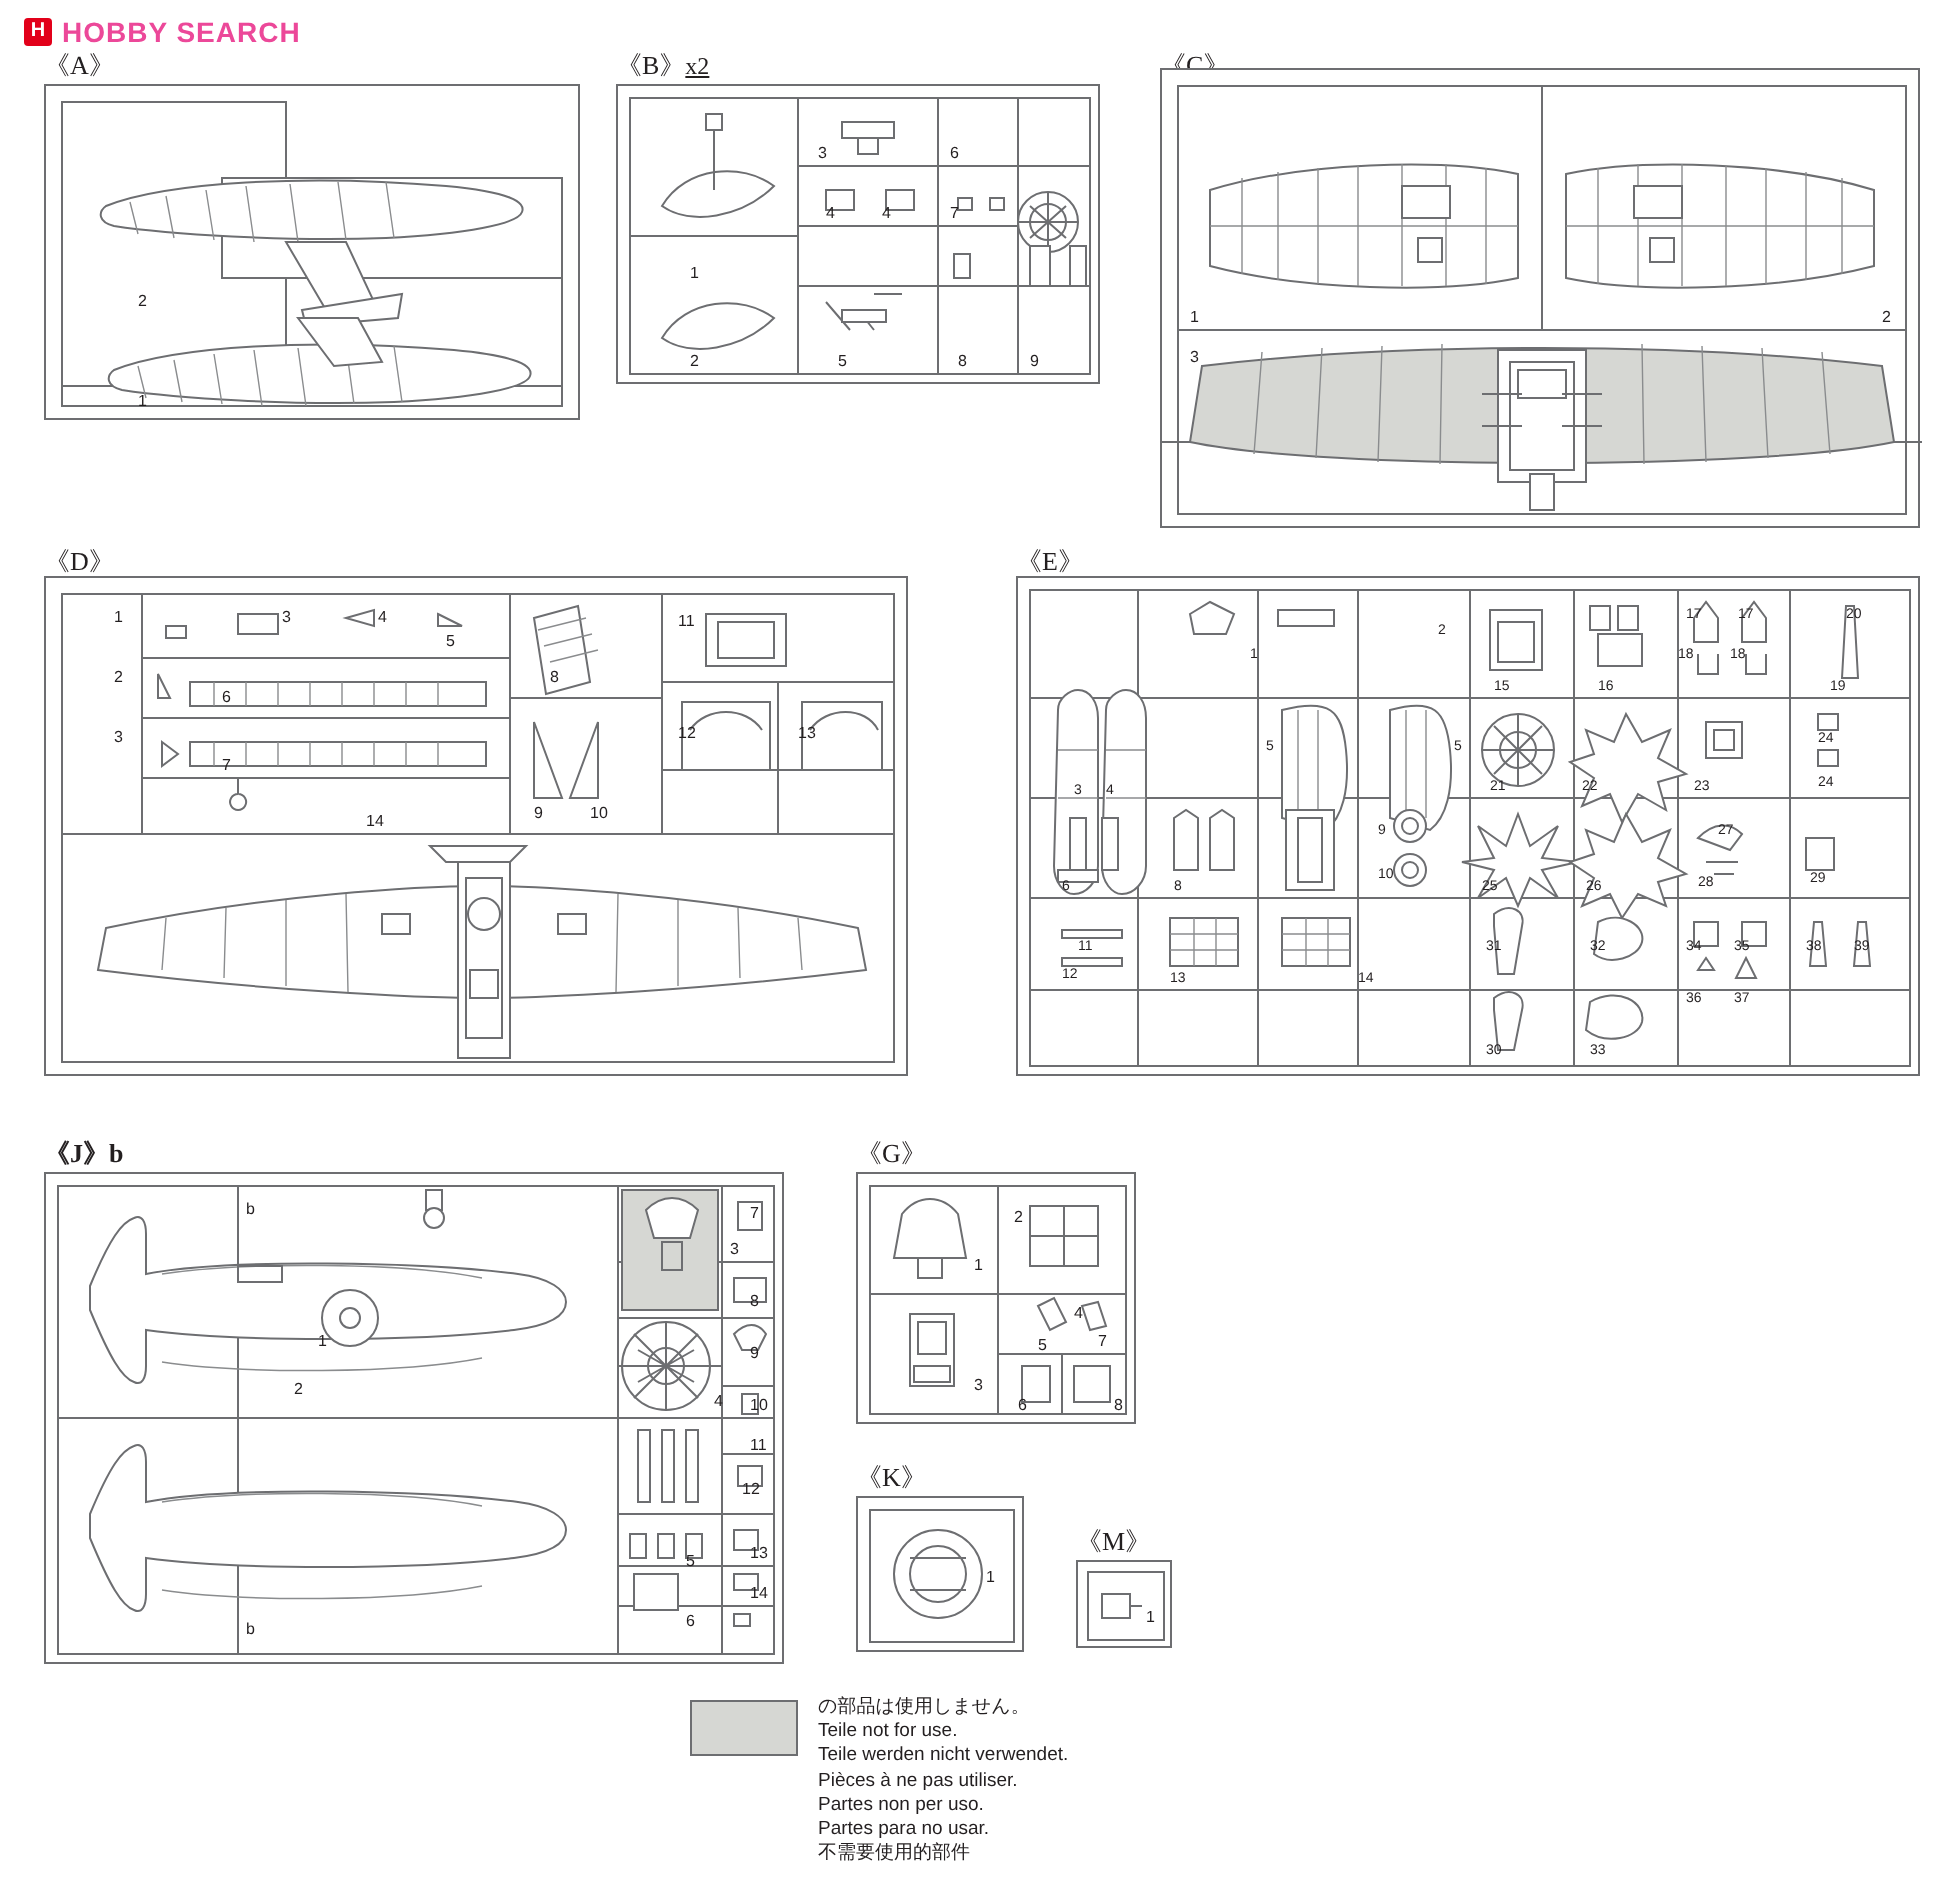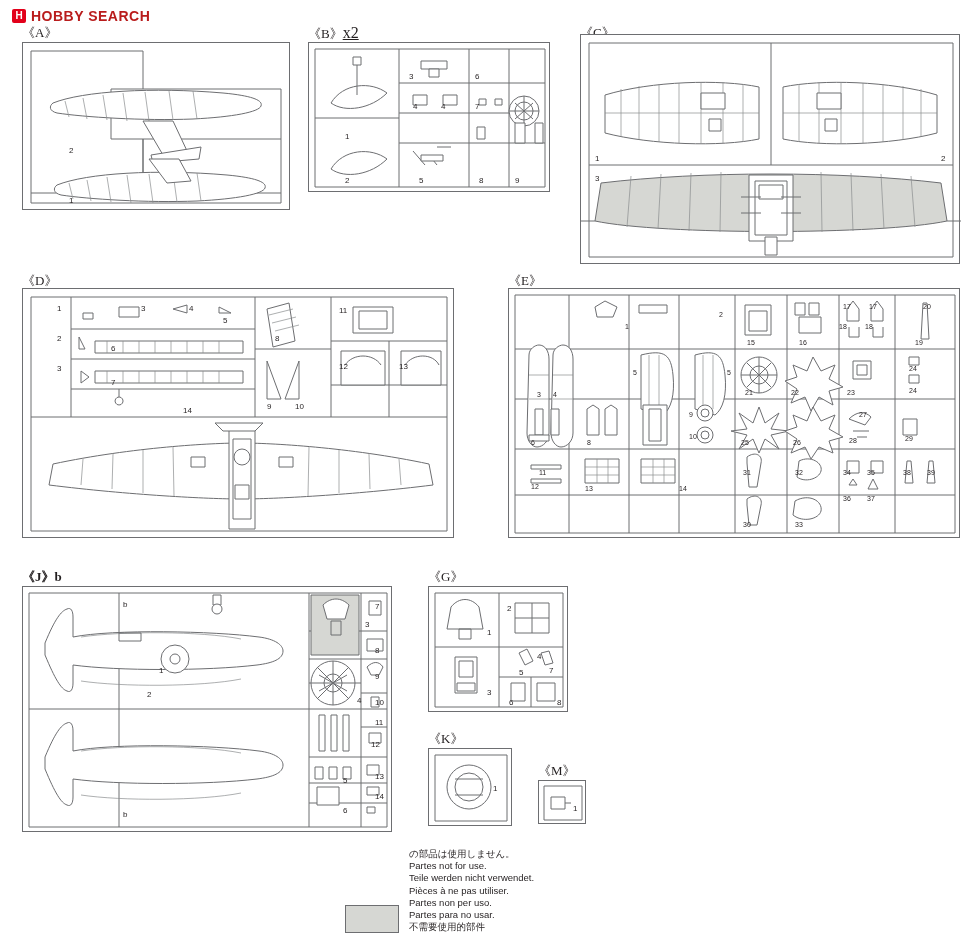--- a/index.html
+++ b/index.html
@@ -16,21 +16,21 @@
   }
   .logo-mark{
     width:14px;height:14px;background:#e2001a;border-radius:2px;position:relative;
   }
   .logo-mark:after{
     content:"H";position:absolute;left:0;top:0;width:14px;height:14px;
     color:#fff;font-size:10px;font-weight:bold;line-height:14px;text-align:center;
     font-family:"Liberation Sans",sans-serif;
   }
   .logo-text{
-    font-size:14px;font-weight:bold;letter-spacing:.5px;color:#b91c1c;
+    font-size:14px;font-weight:bold;letter-spacing:.5px;color:#ec4899;
   }
   .sprue{
     position:absolute;
     border:1px solid #6d6e71;
     background:#ffffff;
     box-sizing:border-box;
   }
   .sprue-label{
     position:absolute;
     font-size:13px;
@@ -42,29 +42,29 @@
     position:absolute;inset:0;
   }
   svg{display:block;overflow:visible;}
   .ln{stroke:#6d6e71;stroke-width:1;fill:none;}
   .ln-thin{stroke:#8a8c8e;stroke-width:.7;fill:none;}
   .part{stroke:#6d6e71;stroke-width:1;fill:#ffffff;}
   .gray-box{fill:#d6d7d3;stroke:#6d6e71;stroke-width:1;}
   .num{font-size:8px;fill:#231f20;font-family:"Liberation Sans",sans-serif;}
   .num7{font-size:7px;fill:#231f20;font-family:"Liberation Sans",sans-serif;}
   .legend{
-    position:absolute;left:345px;top:848px;display:flex;gap:10px;align-items:flex-end;
+    position:absolute;left:345px;top:848px;display:flex;gap:10px;align-items:flex-start;
   }
   .legend-swatch{
     width:52px;height:26px;background:#d6d7d3;border:1px solid #6d6e71;margin-top:2px;
   }
   .legend-lines{
     font-size:9.5px;line-height:12.2px;color:#231f20;font-family:"Liberation Sans",sans-serif;
   }
-  .x2{font-size:16px;text-decoration:underline;}
+  .x2{font-size:12px;text-decoration:underline;}
 </style>
 </head>
 <body>
 
 <div class="logo">
   <div class="logo-mark"></div>
   <div class="logo-text">HOBBY SEARCH</div>
 </div>
 
 <div class="sprue-label" style="left:22px;top:24px;">《A》</div>
@@ -440,20 +440,20 @@
     <path class="part" d="M12 16 h14 v12 h-14 Z"></path>
     <path class="ln" d="M26 22 h6"></path>
     <text class="num" x="34" y="30">1</text>
   </svg>
 </div>
 
 <div class="legend">
   <div class="legend-swatch"></div>
   <div class="legend-lines">
     <div>の部品は使用しません。</div>
-    <div>Partes not for use.</div>
+    <div>Teile not for use.</div>
     <div>Teile werden nicht verwendet.</div>
     <div>Pièces à ne pas utiliser.</div>
     <div>Partes non per uso.</div>
     <div>Partes para no usar.</div>
     <div>不需要使用的部件</div>
   </div>
 </div>
 
 </body></html>

